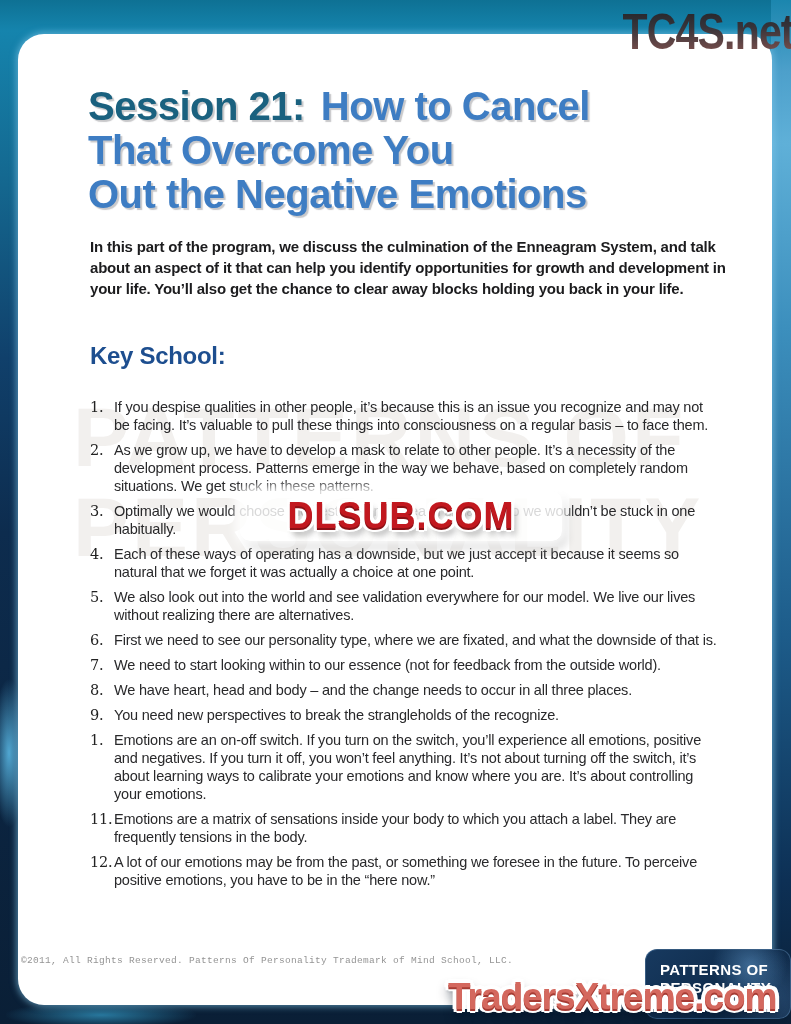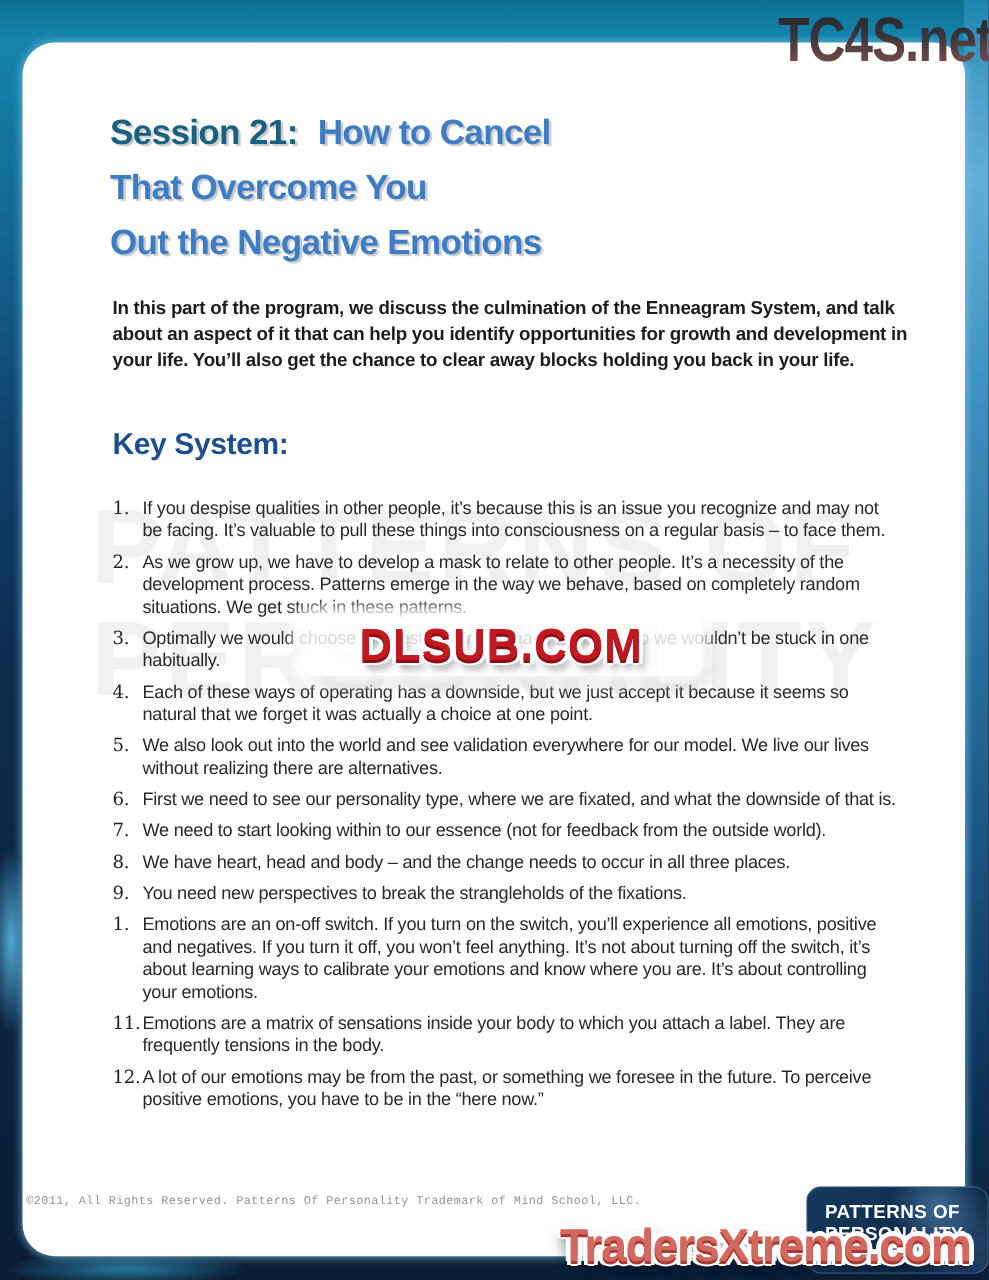--- a/index.html
+++ b/index.html
@@ -27,21 +27,21 @@
     box-shadow:0 0 6px 2px rgba(130,200,235,0.55);
   }
   
   .ghost {
     position:absolute; left:55px; top:358px; white-space:nowrap;
     font-weight:700; font-size:84px; line-height:90px; letter-spacing:3px;
     color:#f2f0ee; z-index:1;
   }
   
   .title-block { position:absolute; left:70px; top:50px; z-index:2;
-    font-weight:700; font-size:28px; line-height:44px; letter-spacing:-0.5px;
+    font-weight:700; font-size:40px; line-height:44px; letter-spacing:-0.5px;
     text-shadow:2px 2px 1px rgba(110,110,115,0.38); }
   .title-dark { color:#1a617f; }
   .title-light { color:#3e7dc3; }
   .title-gap { margin-left:16px; }
   
   .intro {
     position:absolute; left:72px; top:202px; width:642px; z-index:2;
     font-weight:700; font-size:15px; line-height:21px; letter-spacing:-0.2px; color:#1c1c1e;
   }
   .keypoints-h {
@@ -119,21 +119,21 @@
     </div>
 
     <div class="title-block">
       <div><span class="title-dark">Session 21:</span><span class="title-light title-gap">How to Cancel</span></div>
       <div class="title-light">That Overcome You</div>
       <div class="title-light">Out the Negative Emotions</div>
     </div>
 
     <div class="intro">In this part of the program, we discuss the culmination of the Enneagram System, and talk about an aspect of it that can help you identify opportunities for growth and development in your life. You’ll also get the chance to clear away blocks holding you back in your life.</div>
 
-    <div class="keypoints-h">Key System:</div>
+    <div class="keypoints-h">Key School:</div>
 
     <div class="kp-list">
       <div class="kp-item">
           <span class="kp-num">1.</span>
           <span class="kp-text">If you despise qualities in other people, it’s because this is an issue you recognize and may not be facing. It’s valuable to pull these things into consciousness on a regular basis – to face them.</span>
         </div>
       <div class="kp-item">
           <span class="kp-num">2.</span>
           <span class="kp-text">As we grow up, we have to develop a mask to relate to other people. It’s a necessity of the development process. Patterns emerge in the way we behave, based on completely random situations. We get stuck in these patterns.</span>
         </div>
@@ -156,21 +156,21 @@
       <div class="kp-item">
           <span class="kp-num">7.</span>
           <span class="kp-text">We need to start looking within to our essence (not for feedback from the outside world).</span>
         </div>
       <div class="kp-item">
           <span class="kp-num">8.</span>
           <span class="kp-text">We have heart, head and body – and the change needs to occur in all three places.</span>
         </div>
       <div class="kp-item">
           <span class="kp-num">9.</span>
-          <span class="kp-text">You need new perspectives to break the strangleholds of the fixations.</span>
+          <span class="kp-text">You need new perspectives to break the strangleholds of the recognize.</span>
         </div>
       <div class="kp-item">
           <span class="kp-num">1.</span>
           <span class="kp-text">Emotions are an on-off switch. If you turn on the switch, you’ll experience all emotions, positive and negatives. If you turn it off, you won’t feel anything. It’s not about turning off the switch, it’s about learning ways to calibrate your emotions and know where you are. It’s about controlling your emotions.</span>
         </div>
       <div class="kp-item">
           <span class="kp-num">11.</span>
           <span class="kp-text">Emotions are a matrix of sensations inside your body to which you attach a label. They are frequently tensions in the body.</span>
         </div>
       <div class="kp-item">

